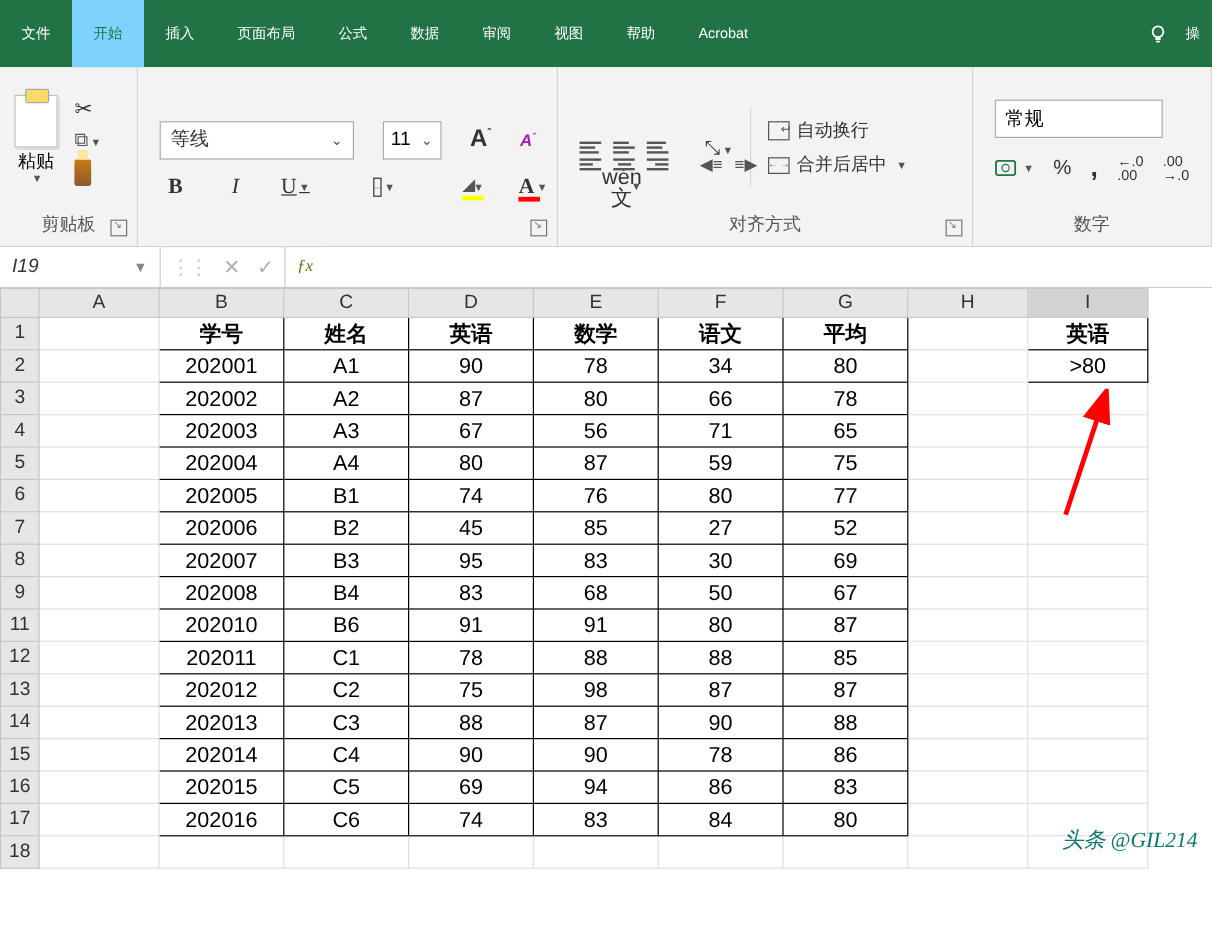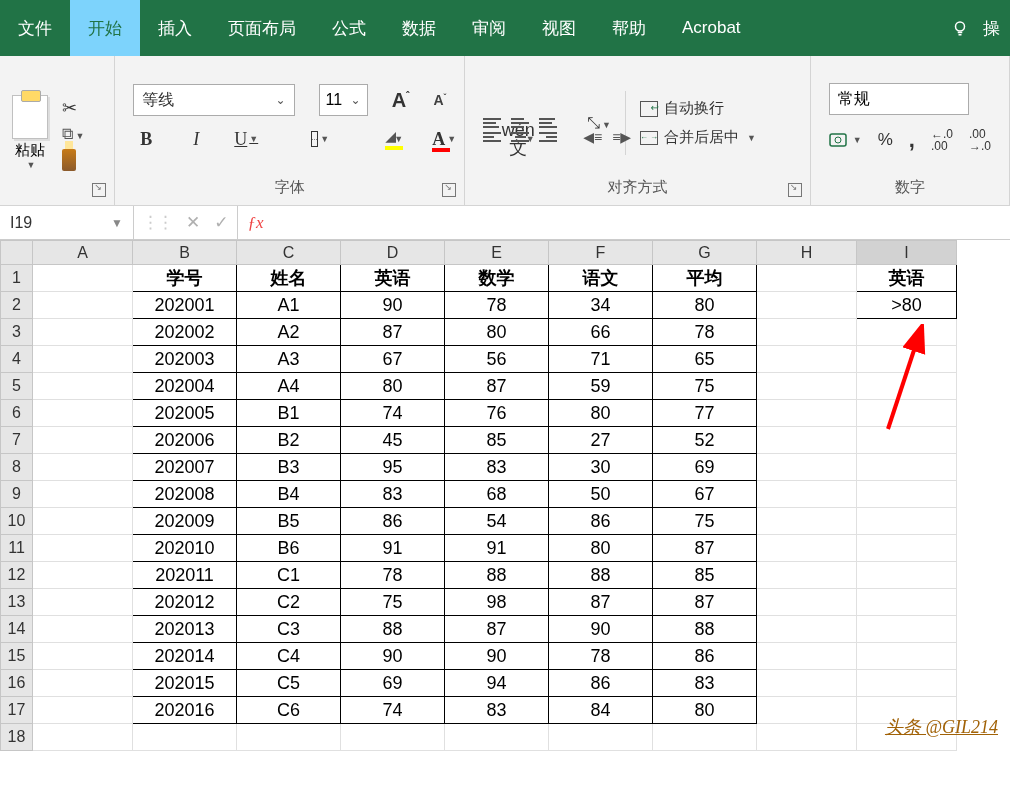--- a/index.html
+++ b/index.html
@@ -1,19 +1,19 @@
 <!DOCTYPE html>
 <html><head>
 <meta charset="utf-8">
 <style>
   * { box-sizing: border-box; margin: 0; padding: 0; }
   html, body { width: 1010px; height: 791px; font-family: "Microsoft YaHei", "SimSun", Arial, sans-serif; overflow: hidden; background: #fff; }
   
   
-  .ribbon-tabs { background: #217346; height: 56px; display: flex; align-items: stretch; color: #fff; font-size: 17px; }
+  .ribbon-tabs { background: #217346; height: 56px; display: flex; align-items: stretch; color: #fff; font-size: 12px; }
   .ribbon-tab { padding: 16px 18px 16px; display: flex; align-items: center; cursor: pointer; }
   .ribbon-tab.active { background: #7dd3fc; color: #217346; }
   .ribbon-right { margin-left: auto; display: flex; align-items: center; gap: 14px; padding-right: 10px; }
   .bulb { width: 18px; height: 18px; }
   
   
   .ribbon-body { background: #f3f3f3; border-bottom: 1px solid #d4d4d4; height: 150px; display: flex; }
   .rgroup { border-right: 1px solid #d4d4d4; display: flex; flex-direction: column; position: relative; }
   .rgroup-content { flex: 1; display: flex; align-items: center; padding: 4px 8px; }
   .rgroup-label { text-align: center; font-size: 15px; color: #555; padding: 6px 0 8px; position: relative; }
@@ -33,21 +33,21 @@
   .brush::after { content: ""; position: absolute; top: -8px; left: 3px; width: 8px; height: 8px; background: #ffe699; }
   
   
   .font { width: 350px; }
   .font-rows { display: flex; flex-direction: column; gap: 10px; width: 100%; padding: 8px 10px 0; }
   .frow { display: flex; align-items: center; gap: 24px; }
   .font-name { width: 190px; height: 32px; background: #fff; border: 1px solid #ababab; display: flex; align-items: center; padding: 0 8px; font-size: 16px; color: #333; position: relative; }
   .chev { margin-left: auto; font-size: 12px; color: #555; }
   .font-size { width: 56px; height: 32px; background: #fff; border: 1px solid #ababab; display: flex; align-items: center; padding: 0 6px; font-size: 16px; }
   .Aabig { font-size: 20px; font-weight: bold; color: #333; }
-  .Aasmall { font-size: 14px; font-weight: bold; color: #404040; }
+  .Aasmall { font-size: 14px; font-weight: bold; color: #a21caf; font-style: italic; }
   .frow2 .btn { min-width: 26px; height: 26px; display: flex; align-items: center; justify-content: center; font-size: 18px; color: #333; padding: 0 4px; }
   .dd { font-size: 9px; color: #555; margin-left: 2px; }
   .bold { font-weight: bold; font-family: serif; }
   .ital { font-style: italic; font-family: serif; }
   .uline { text-decoration: underline; font-family: serif; }
   .border-icn { display: inline-block; width: 16px; height: 16px; border: 1px solid #333; position: relative; }
   .border-icn::after { content:""; position:absolute; top:50%; left:0; right:0; border-top:1px dotted #888; }
   .bucket { position: relative; width: 18px; height: 18px; }
   .bucket::before { content:"◢"; color:#555; font-size:14px; position:absolute; top:-2px; }
   .bucket::after { content:""; position:absolute; bottom:-2px; left:0; width:18px; height:4px; background:#ffff00; }
@@ -73,25 +73,25 @@
   
   .num { flex:1; }
   .num-rows { display:flex; flex-direction:column; gap:12px; padding: 8px 10px 0; width:100%; }
   .num-box { width: 140px; height:32px; background:#fff; border:1px solid #ababab; display:flex; align-items:center; padding:0 8px; font-size:16px; }
   .nrow { display:flex; align-items:center; gap:16px; font-size:17px; color:#333; }
   .money { display:flex; align-items:center; gap:2px; }
   .digits { font-size:12px; line-height:1; }
   
   
   .formula-bar { height: 34px; border-bottom:1px solid #ccc; display:flex; align-items:stretch; }
-  .name-box { width:134px; border-right:1px solid #ccc; display:flex; align-items:center; padding:0 10px; font-size:16px; color:#333; background:#fff; position:relative; }
+  .name-box { width:134px; border-right:1px solid #ccc; display:flex; align-items:center; padding:0 10px; font-size:16px; color:#333; background:#fff; position:relative;font-style:italic; }
   .name-box .chev { color:#888; }
   .fx-tools { display:flex; align-items:center; border-right:1px solid #ccc; padding:0 8px; gap:14px; color:#b0b0b0; font-size:17px; }
   .fx-tools .handle { color:#ccc; letter-spacing:-2px; }
-  .fx { font-style: italic; color:#ef4444; font-family: serif; font-size:17px; padding:0 10px; display:flex; align-items:center; }
+  .fx { font-style: italic; color:#4d7c0f; font-family: serif; font-size:14px; padding:0 10px; display:flex; align-items:center; }
   .formula-input { flex:1; background:#fff; }
   
   
   .grid-wrap { position:relative; background:#fff; }
   table.grid { border-collapse: collapse; table-layout: fixed; }
   table.grid th { background:#e6e6e6; border:1px solid #c6c6c6; color:#333; font-weight:normal; font-size:16px; height:24px; }
   table.grid th.sel-col { background:#d2d2d2; }
   table.grid th.corner { background:#e6e6e6; }
   table.grid td { border:1px solid #e0e0e0; height:27px; font-size:18px; text-align:center; color:#000; }
   .colA { width:32px; } .cA{width:100px;} .cB{width:104px;} .cC{width:104px;} .cD{width:104px;} .cE{width:104px;} .cF{width:104px;} .cG{width:104px;} .cH{width:100px;} .cI{width:100px;}
@@ -101,21 +101,21 @@
   td.db { border:1px solid #000 !important; }
   td.dbh { border:1px solid #000 !important; font-weight:bold; font-size:20px;margin-left:36px; }
   
   .row18 td { border-top:none; }
   
   
   .red-arrow { position:absolute; width:60px; height:110px; pointer-events:none; }
   .red-arrow svg { width:100%; height:100%; }
   
   
-  .watermark { position:absolute; right:12px; bottom:12px; font-size:18px; color:#a16207; font-style:italic; font-family: "KaiTi", serif; text-decoration: underline; }
+  .watermark { position:absolute; right:12px; bottom:12px; font-size:18px; color:#0f766e; font-style:italic; font-family: "KaiTi", serif; }
 </style>
 </head>
 <body>
 
 <div class="ribbon-tabs">
   <div class="ribbon-tab">文件</div>
   <div class="ribbon-tab active">开始</div>
   <div class="ribbon-tab">插入</div>
   <div class="ribbon-tab">页面布局</div>
   <div class="ribbon-tab">公式</div>
@@ -141,20 +141,21 @@
         <div class="paste-icon"></div>
         <div class="paste-label">粘贴</div>
         <span class="dd">▼</span>
       </div>
       <div class="clip-side">
         <span class="scissors">✂</span>
         <span class="copy-icn">⧉<span class="dd">▼</span></span>
         <span class="brush"></span>
       </div>
     </div>
+    <div class="rgroup-label">剪贴板</div>
     <span class="dlg"></span>
   </div>
 
   <div class="rgroup font">
     <div class="rgroup-content">
       <div class="font-rows">
         <div class="frow">
           <div class="font-name">
               <span>等线</span>
               <span class="chev">⌄</span>
@@ -189,21 +190,20 @@
             </span>
           <span style="width:1px;height:22px;background:#ccc"></span>
           <span class="btn wen">
               <span>wén</span>
               <span>文</span>
               <span class="dd" style="position:absolute;margin-left:24px">▼</span>
             </span>
         </div>
       </div>
     </div>
-    <div class="rgroup-label">字体</div>
     <span class="dlg"></span>
   </div>
 
   <div class="rgroup align">
     <div class="rgroup-content">
       <div class="align-rows">
         <div class="arow">
           <span class="al-icn">
               <span></span>
               <span style="width:70%"></span>
@@ -430,32 +430,20 @@
           <td class="db">202008</td>
           <td class="db">B4</td>
           <td class="db">83</td>
           <td class="db">68</td>
           <td class="db">50</td>
           <td class="db">67</td>
           <td></td>
           <td></td>
         </tr>
         <tr>
-          <th class="rowh">10</th>
-          <td></td>
-          <td class="db">202009</td>
-          <td class="db">B5</td>
-          <td class="db">86</td>
-          <td class="db">54</td>
-          <td class="db">86</td>
-          <td class="db">75</td>
-          <td></td>
-          <td></td>
-        </tr>
-        <tr>
           <th class="rowh">11</th>
           <td></td>
           <td class="db">202010</td>
           <td class="db">B6</td>
           <td class="db">91</td>
           <td class="db">91</td>
           <td class="db">80</td>
           <td class="db">87</td>
           <td></td>
           <td></td>

